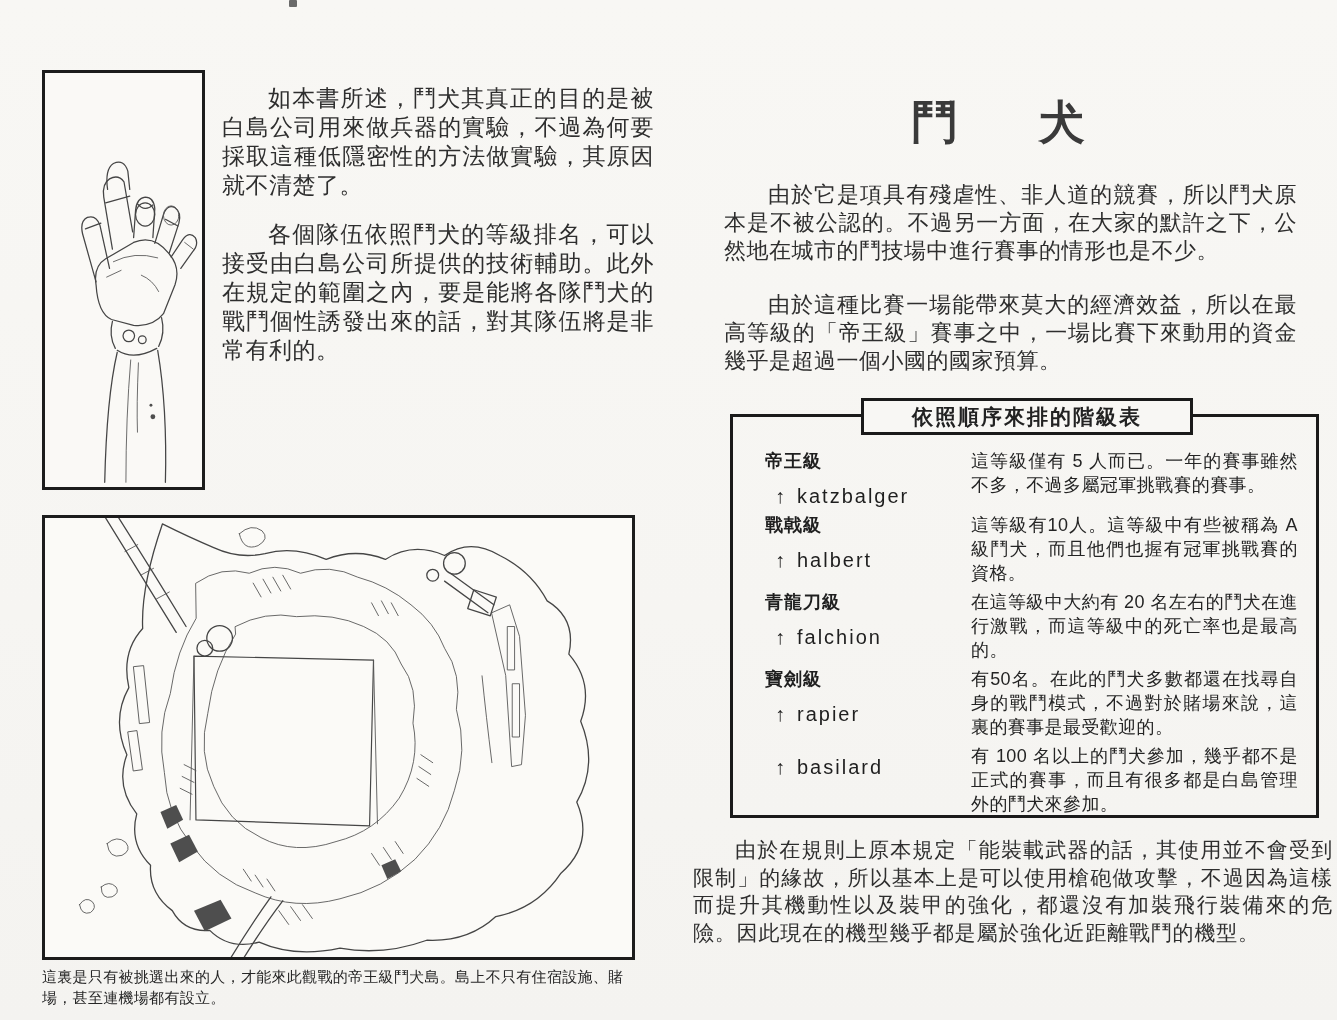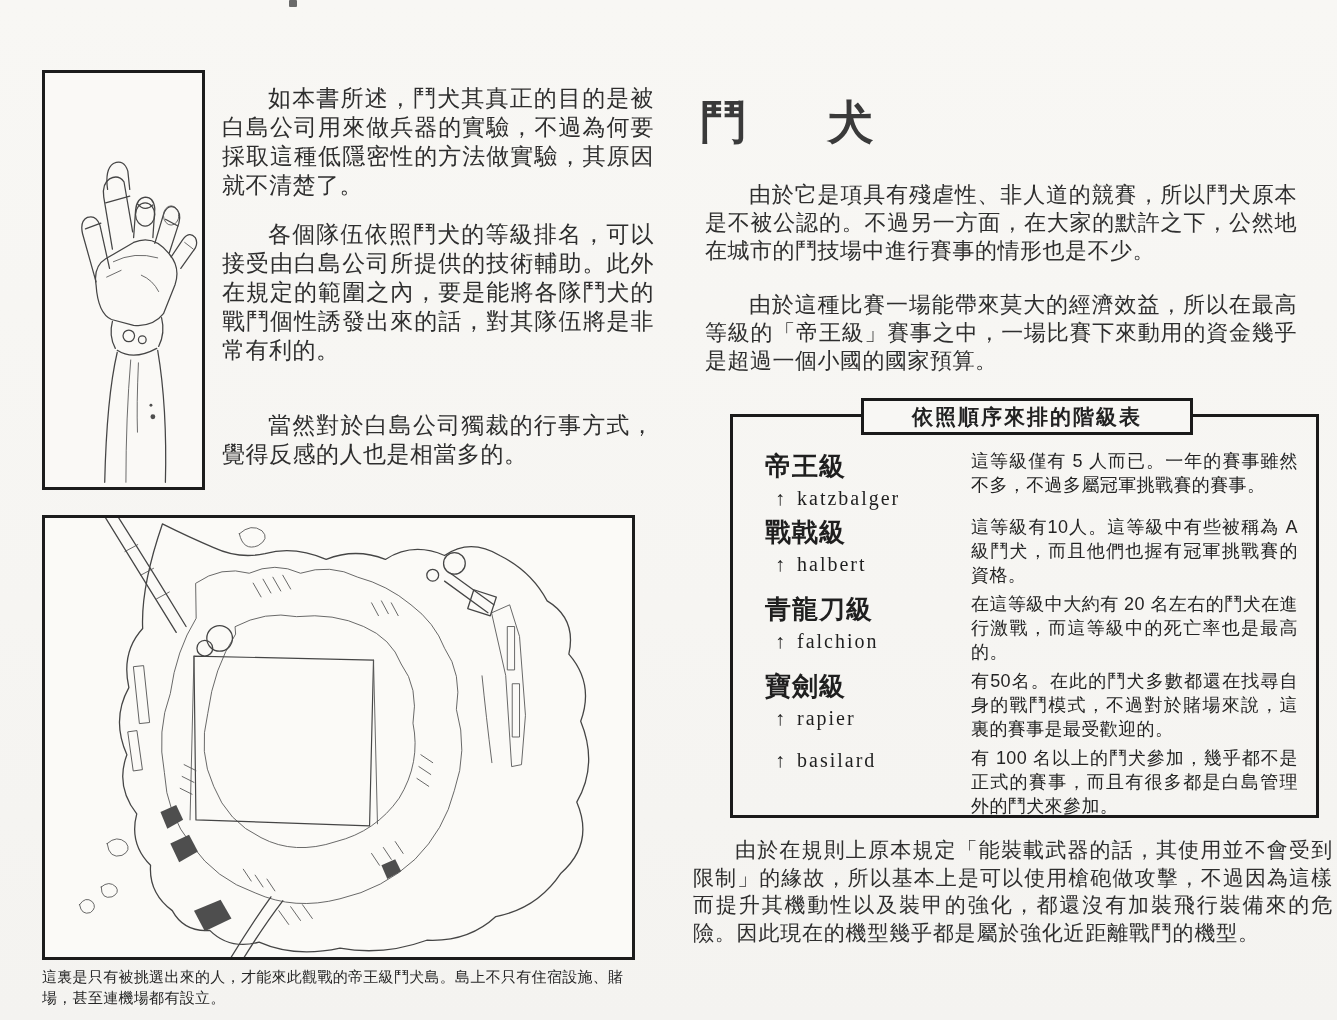--- a/index.html
+++ b/index.html
@@ -37,51 +37,51 @@
   .island-box svg{ width:100%; height:100%; display:block; }
 
   .island-caption{
     position:absolute; left:42px; top:966px; width:604px;
     font-size:15px; line-height:21px; letter-spacing:0.3px; color:#262626;
   }
 
   
   .dog-title{
     position:absolute; left:700px; top:92px; width:600px;
-    font-size:46px; font-weight:bold; color:#3a3a3a;
+    text-align:center; font-size:46px; font-weight:bold; color:#3a3a3a;
     font-family:"Liberation Serif","DejaVu Serif",serif;
     word-spacing:62px; letter-spacing:4px;
   }
   .right-text{ position:absolute; left:705px; top:181px; width:592px; }
   .right-text p{
     font-size:22px; line-height:28px; letter-spacing:0.5px;
-    text-indent:2em; text-align:justify;
+    text-indent:2em; text-align:justify;margin-left:19px;
   }
   .right-text p.p2{ margin-top:26px; }
 
   .rank-table{
     position:absolute; left:730px; top:414px; width:589px; height:404px;
     border:3px solid #1a1a1a;
   }
   .rank-table-header{
     position:absolute; left:128px; top:-19px; width:332px; height:37px;
     border:3px solid #1a1a1a; background:#f8f7f4;
     text-align:center; font-size:21px; font-weight:bold; line-height:31px;
     letter-spacing:2px; color:#222;
   }
   .rank-rows{ padding:32px 14px 0 32px; }
   .rank-row{ display:flex; margin-bottom:5px; }
   .rank-cell{ width:206px; flex:none; }
   .rank-name{
     font-family:Liberation Mono, monospace;
-    font-weight:bold; font-size:26px; color:#1f1f1f; letter-spacing:1px;
+    font-weight:bold; font-size:18px; color:#1f1f1f; letter-spacing:1px;
   }
   .weapon-line{
-    margin-top:3px; padding-left:10px;
-    font-family:Liberation Serif, serif;
+    margin-top:12px; padding-left:10px;
+    font-family:Liberation Sans, sans-serif;
     font-size:20px; color:#1f1f1f;
   }
   .weapon-line .arrow{ display:inline-block; margin-right:12px; }
   .weapon-line .weapon{ letter-spacing:2px; }
   .desc-cell{
     flex:1; font-size:18px; line-height:24px; letter-spacing:0.4px;
     text-align:justify; color:#242424; padding-right:4px;
   }
 
   .bottom-text{
@@ -137,21 +137,20 @@
         <path d="M97,296 Q95,340 96,368" class="thin"></path>
         <circle cx="112" cy="352" r="2.5" class="dark"></circle>
         <circle cx="110" cy="340" r="1.5" class="dark"></circle>
       </g>
     </svg>
   </div>
 
   <div class="left-text">
     <p class="p1">如本書所述，鬥犬其真正的目的是被白島公司用來做兵器的實驗，不過為何要採取這種低隱密性的方法做實驗，其原因就不清楚了。</p>
     <p class="p2">各個隊伍依照鬥犬的等級排名，可以接受由白島公司所提供的技術輔助。此外在規定的範圍之內，要是能將各隊鬥犬的戰鬥個性誘發出來的話，對其隊伍將是非常有利的。</p>
-    <p class="p3">當然對於白島公司獨裁的行事方式，覺得反感的人也是相當多的。</p>
   </div>
 
   <div class="island-box">
     <svg viewBox="0 0 593 445">
       <g class="ink" stroke-width="1">
 
         <path d="M118,6 Q146,20 170,30 Q196,42 222,36 Q252,28 284,42 Q314,30 344,42 Q372,24 404,38 Q430,20 460,38 Q492,54 508,84 Q538,102 530,138 Q556,168 542,206 Q560,250 538,288 Q556,330 522,360 Q498,396 456,404 Q428,430 386,428 Q342,444 298,436 Q252,446 216,430 Q186,438 166,418 Q140,420 128,398 Q104,380 106,352 Q84,330 92,300 Q70,272 82,240 Q66,204 84,172 Q76,136 98,112 Q96,70 118,6 Z"></path>
 
         <path d="M152,66 Q178,48 206,56 Q232,44 258,56 Q288,46 316,60 Q346,68 370,88 Q394,106 404,132 Q422,158 416,194 Q428,236 414,276 Q404,316 374,346 Q342,376 298,386 Q252,398 212,380 Q172,366 148,332 Q122,300 120,258 Q112,216 126,178 Q132,134 152,102 Z" class="thin"></path>
 

